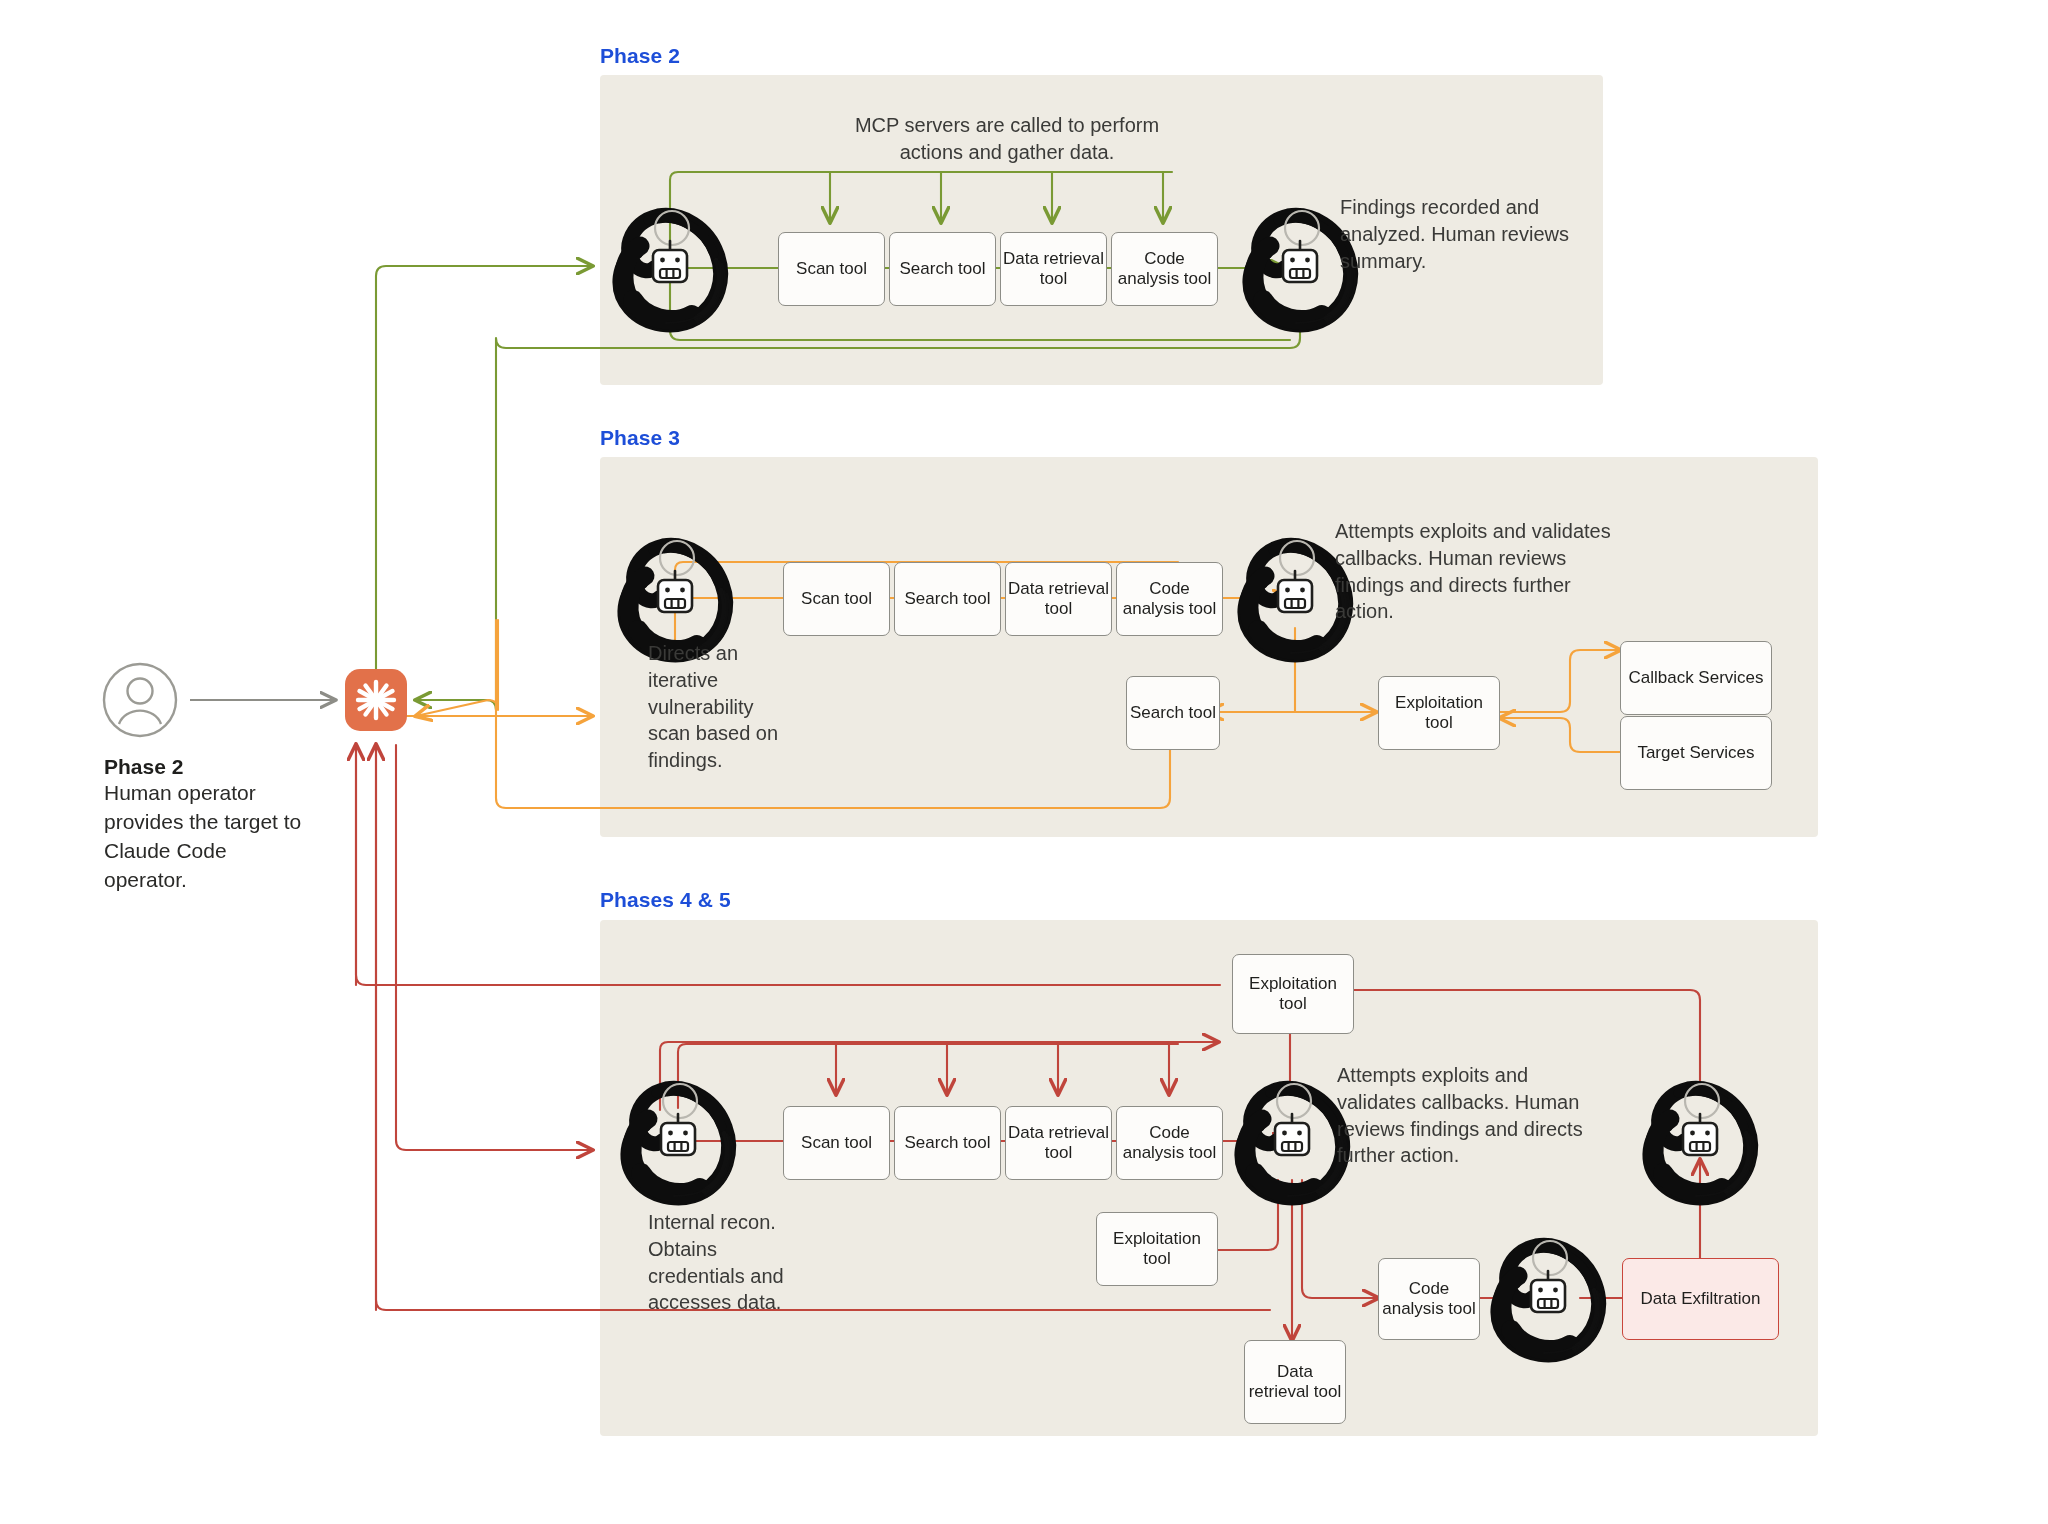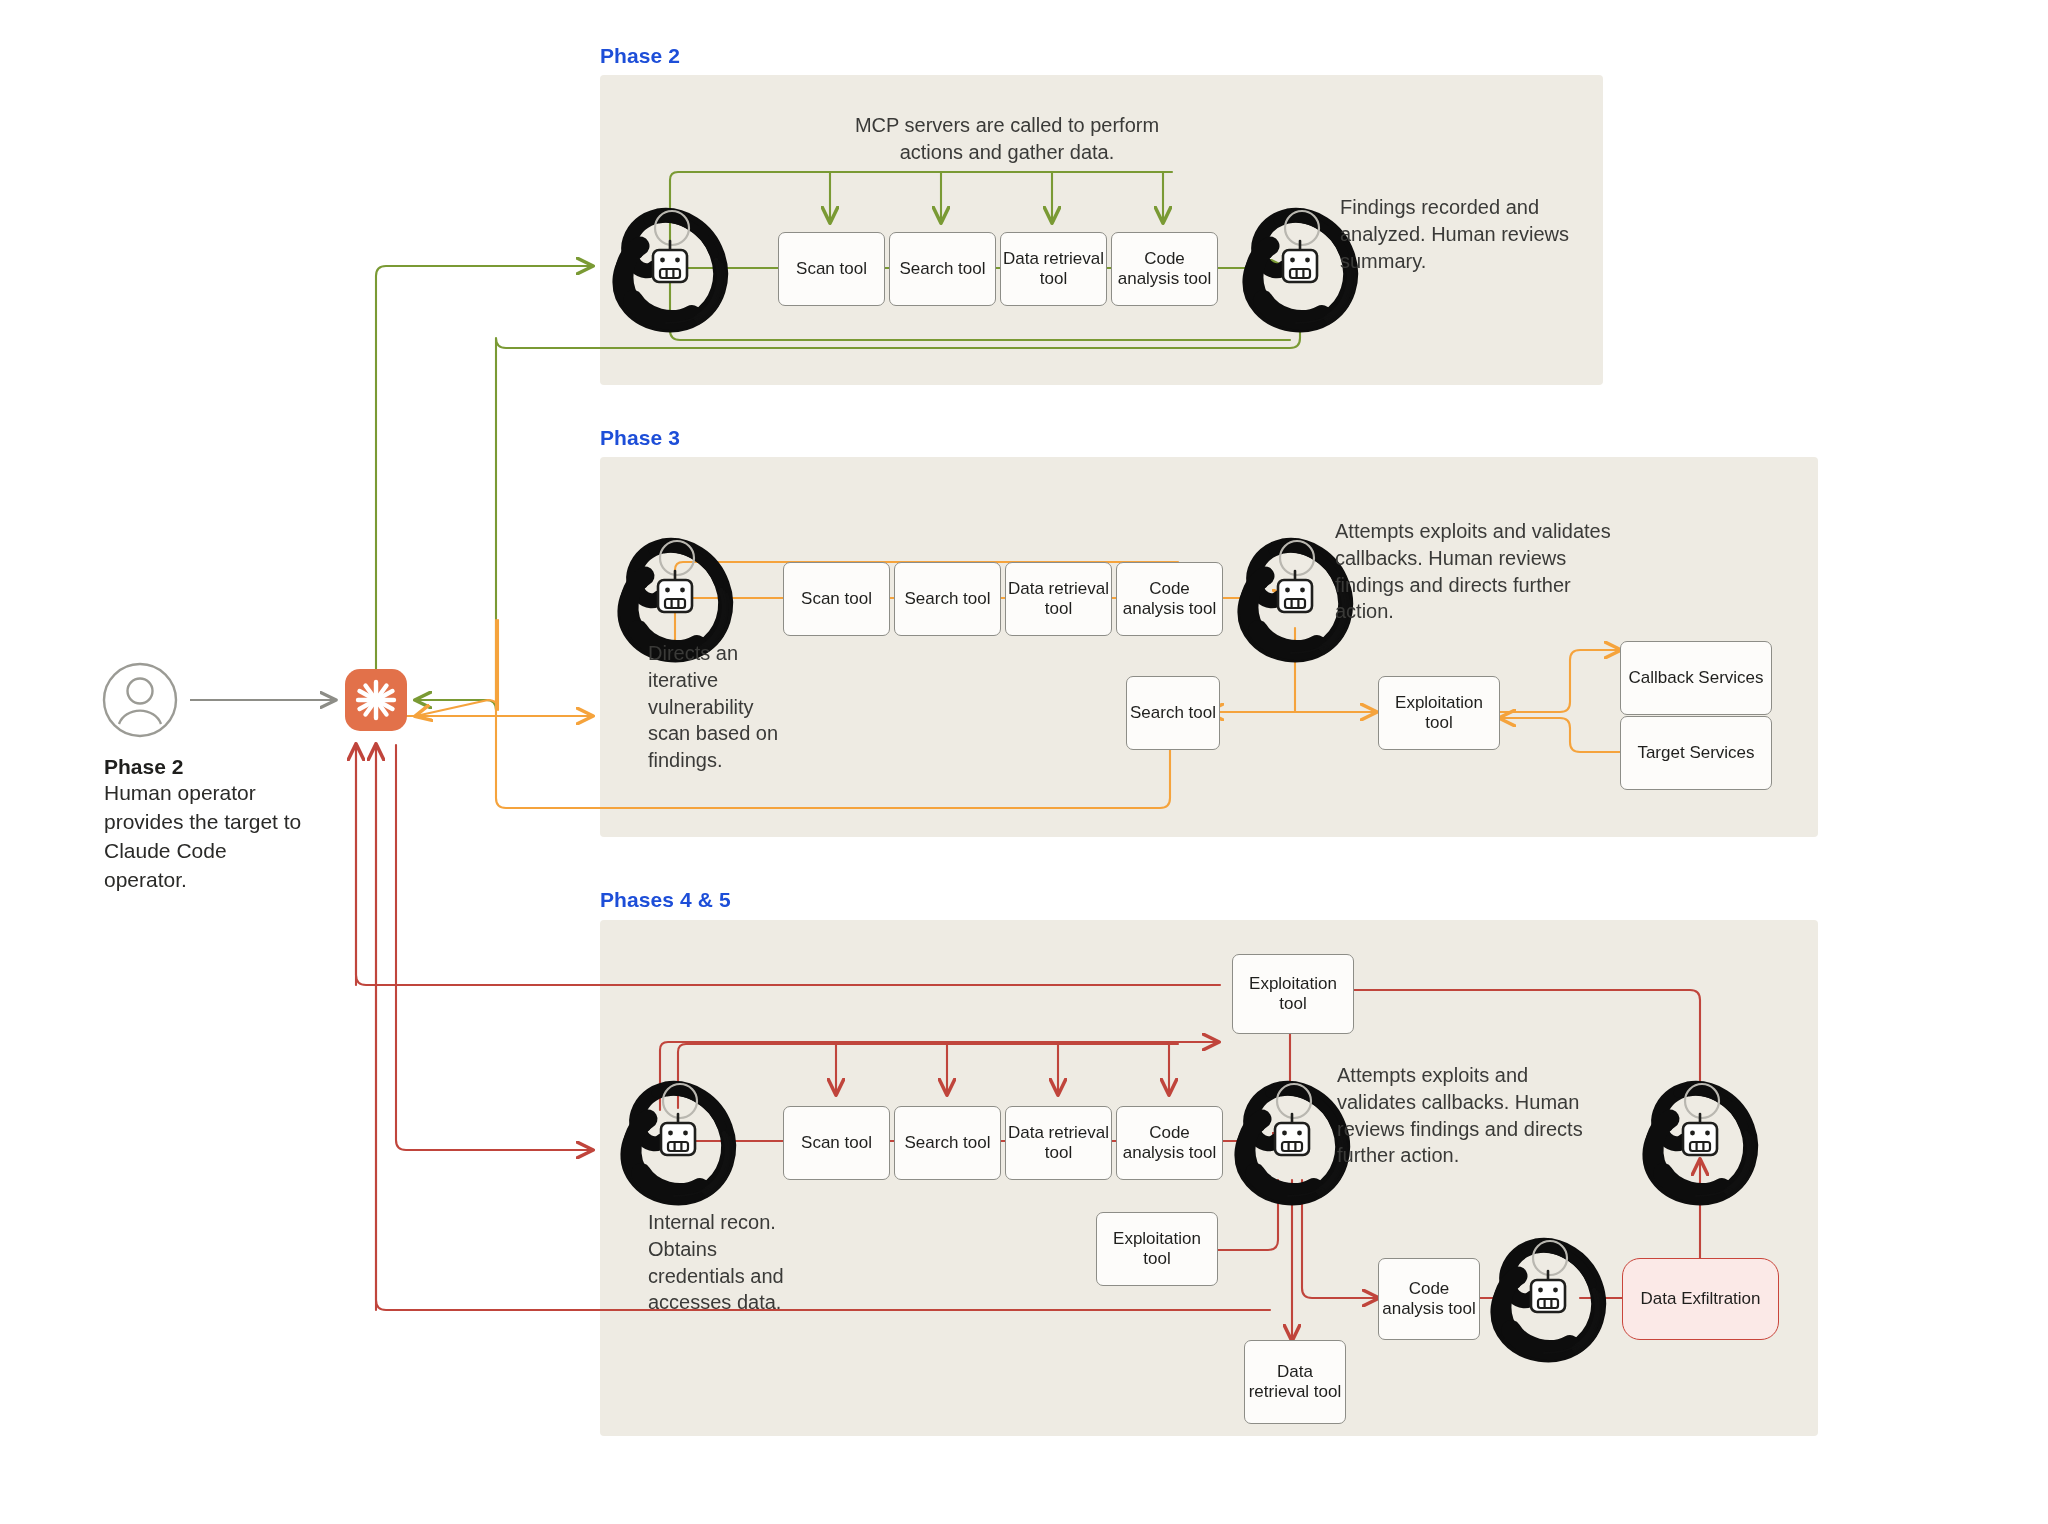--- a/index.html
+++ b/index.html
@@ -8,21 +8,21 @@
   #stage{position:absolute;left:0;top:0;width:2048px;height:1524px;}
   svg.layer{position:absolute;left:0;top:0;width:2048px;height:1524px;overflow:visible;}
   #wires{z-index:1;}
   #nodes{z-index:3;}
   .panel{position:absolute;background:#eeebe3;border-radius:4px;z-index:0;}
   .phase-title{position:absolute;font-size:21px;font-weight:bold;letter-spacing:.1px;
                color:#1d4ed8;z-index:4;white-space:nowrap;}
   .toolbox{position:absolute;background:#fdfcfa;border:1.6px solid #8d8d87;
            border-radius:7px;display:flex;align-items:center;justify-content:center;
            text-align:center;font-size:17px;line-height:1.18;color:#1f1f1d;z-index:3;}
-  .toolbox.danger{background:#fbe9e7;border-color:#c9453b;border-radius:18px;}
+  .toolbox.danger{background:#fbe9e7;border-color:#c9453b;}
   .callout{position:absolute;font-size:20px;line-height:1.34;color:#3a3a38;z-index:5;}
   .callout.narrow{width:160px;}
   .phase1-block{position:absolute;z-index:5;}
   .phase1-title{font-size:21px;font-weight:bold;color:#1f1f1d;}
   .phase1-body{font-size:21px;line-height:1.38;color:#2a2a28;}
   .hub{position:absolute;width:62px;height:62px;border-radius:15px;
        background:#e2714a;z-index:4;}
 </style>
 </head>
 <body>

